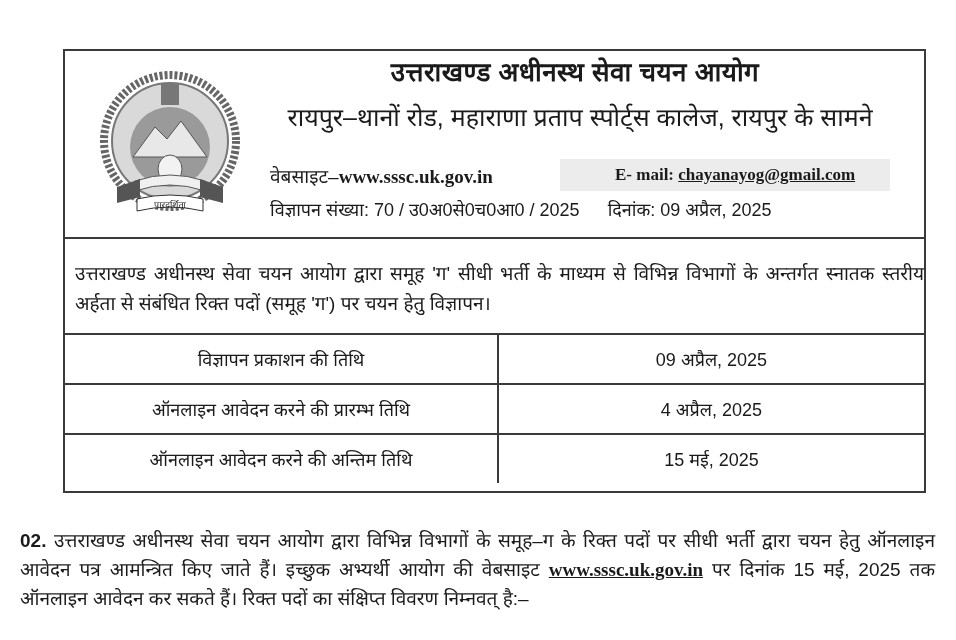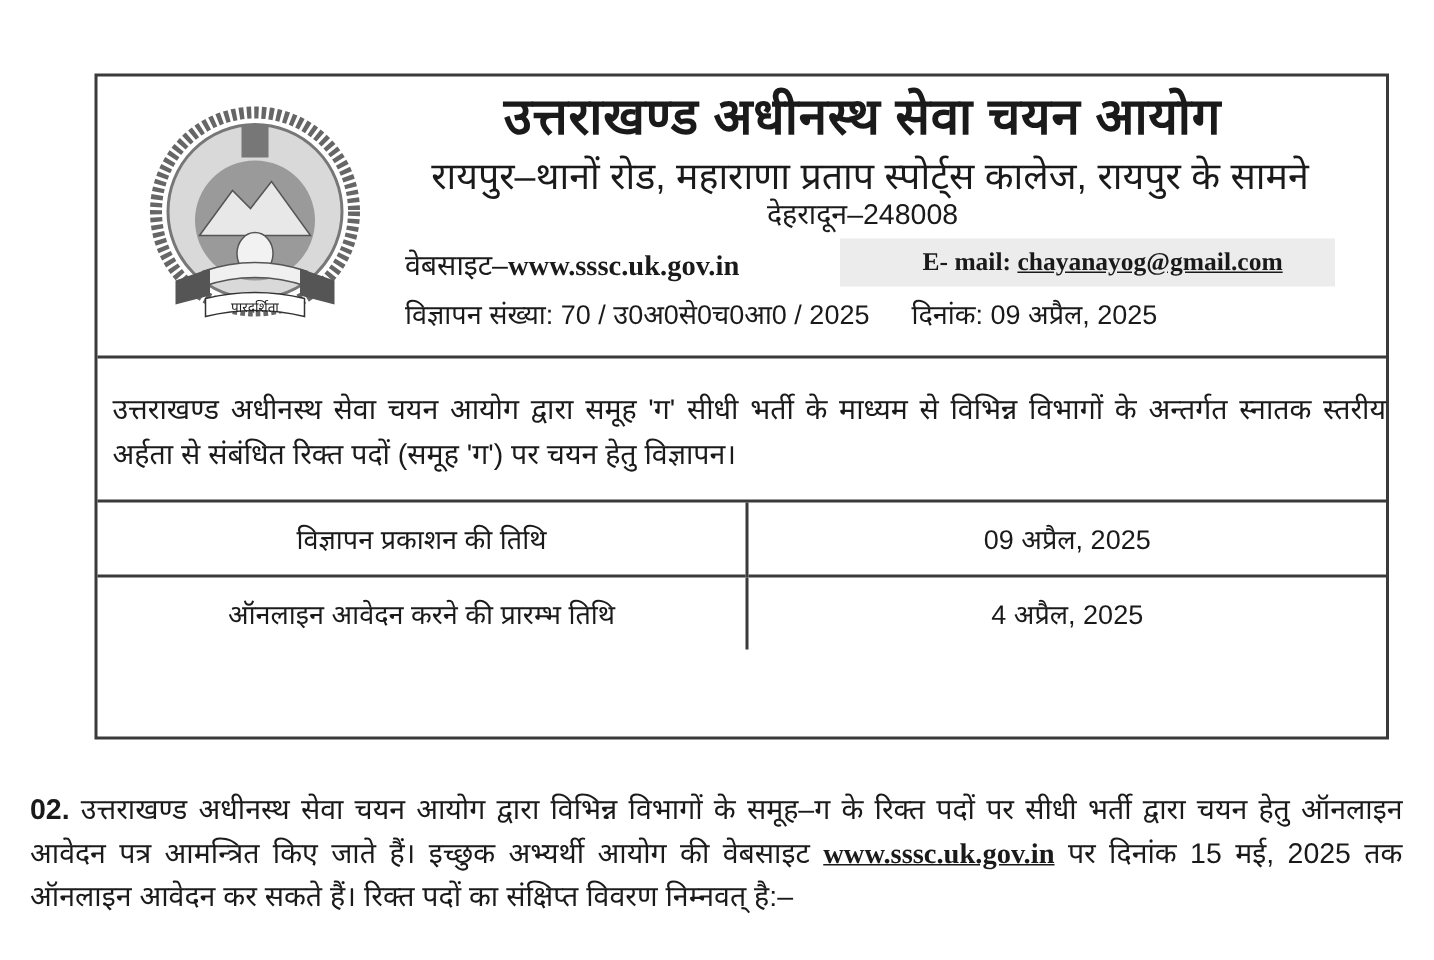--- a/index.html
+++ b/index.html
@@ -3,21 +3,21 @@
   <meta charset="utf-8">
   <style>
     html, body { margin:0; padding:0; }
     body { width:956px; height:640px; background:#ffffff; position:relative; overflow:hidden;
            font-family:"Liberation Sans","DejaVu Sans",sans-serif; color:#1a1a1a; }
     .frame { position:absolute; left:63px; top:49px; width:863px; height:444px;
              border:2px solid #3a3a3a; box-sizing:border-box; }
     .header { position:absolute; left:0; top:0; width:100%; height:188px; border-bottom:2px solid #3a3a3a; box-sizing:border-box; }
     .logo { position:absolute; left:30px; top:18px; width:150px; height:150px; }
     .org-title { position:absolute; left:200px; top:2px; width:620px; text-align:center;
-                 font-size:34px; font-weight:bold; letter-spacing:0.5px; }
+                 font-size:26px; font-weight:bold; letter-spacing:0.5px; }
     .address { position:absolute; left:200px; top:48px; width:630px; text-align:center; font-size:25px; }
     .city { position:absolute; left:200px; top:78px; width:620px; text-align:center; font-size:19px; }
     .contact-row { position:absolute; left:205px; top:112px; width:620px; height:28px; font-size:19px; }
     .contact-row .hl { position:absolute; left:290px; top:-4px; width:330px; height:32px; background:#ececec; }
     .website { position:absolute; left:0; top:0; font-family:"Liberation Serif",serif; font-weight:bold; }
     .website .pre { font-family:"Liberation Sans",sans-serif; font-weight:normal; }
     .email { position:absolute; left:345px; top:2px; font-family:"Liberation Serif",serif; font-weight:bold; font-size:17px; }
     .email .addr { text-decoration:underline; }
     .adv-row { position:absolute; left:205px; top:146px; font-size:18px; white-space:pre; }
     .adv-row .date { margin-left:28px; }
@@ -46,38 +46,41 @@
         <ellipse cx="75" cy="100" rx="12" ry="14" fill="#f2f2f2" stroke="#555"></ellipse>
         <path d="M40 112 Q75 100 110 112 L110 122 Q75 110 40 122 Z" fill="#f0f0f0" stroke="#555"></path>
         <path d="M22 118 L45 110 L45 128 L22 134 Z" fill="#555"></path>
         <path d="M128 118 L105 110 L105 128 L128 134 Z" fill="#555"></path>
         <path d="M42 130 Q75 122 108 130 L108 142 Q75 134 42 142 Z" fill="#fff" stroke="#333"></path>
         <text x="75" y="139" font-size="9" text-anchor="middle" fill="#222">पारदर्शिता</text>
       </svg>
     </div>
     <div class="org-title">उत्तराखण्ड अधीनस्थ सेवा चयन आयोग</div>
     <div class="address">रायपुर–थानों रोड, महाराणा प्रताप स्पोर्ट्स कालेज, रायपुर के सामने</div>
-    <div class="city">देहरादून–248008</div>
     <div class="contact-row">
       <div class="hl"></div>
       <span class="website"><span class="pre">वेबसाइट–</span><span>www.sssc.uk.gov.in</span></span>
       <span class="email"><span>E- mail: </span><span class="addr">chayanayog@gmail.com</span></span>
     </div>
     <div class="adv-row"><span>विज्ञापन संख्या: 70 / उ0अ0से0च0आ0 / 2025</span><span class="date">दिनांक: 09 अप्रैल, 2025</span></div>
   </div>
 
   <div class="intro">उत्तराखण्ड अधीनस्थ सेवा चयन आयोग द्वारा समूह 'ग' सीधी भर्ती के माध्यम से विभिन्न विभागों के अन्तर्गत स्नातक स्तरीय अर्हता से संबंधित रिक्त पदों (समूह 'ग') पर चयन हेतु विज्ञापन।</div>
 
   <table class="dates">
     <tbody>
         <tr>
           <td class="l">विज्ञापन प्रकाशन की तिथि</td>
           <td>09 अप्रैल, 2025</td>
         </tr>
     <tr>
           <td class="l">ऑनलाइन आवेदन करने की प्रारम्भ तिथि</td>
           <td>4 अप्रैल, 2025</td>
         </tr>
+    <tr>
+          <td class="l">ऑनलाइन आवेदन करने की अन्तिम तिथि</td>
+          <td>15 मई, 2025</td>
+        </tr>
   </tbody>
     </table>
 </div>
 
 <div class="para"><span class="num">02.</span><span> उत्तराखण्ड अधीनस्थ सेवा चयन आयोग द्वारा विभिन्न विभागों के समूह–ग के रिक्त पदों पर सीधी भर्ती द्वारा चयन हेतु ऑनलाइन आवेदन पत्र आमन्त्रित किए जाते हैं। इच्छुक अभ्यर्थी आयोग की वेबसाइट </span><span class="link">www.sssc.uk.gov.in</span><span> पर दिनांक 15 मई, 2025 तक ऑनलाइन आवेदन कर सकते हैं। रिक्त पदों का संक्षिप्त विवरण निम्नवत् है:–</span></div>
 
 </body></html>

